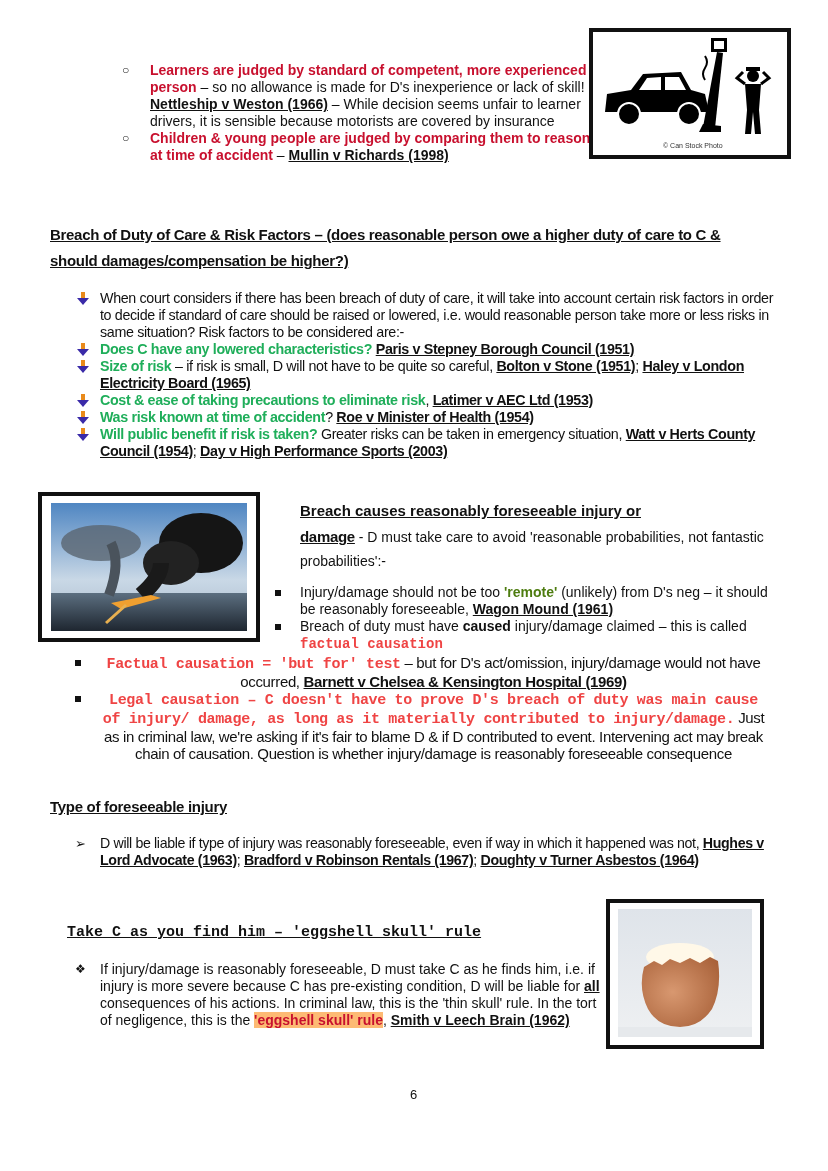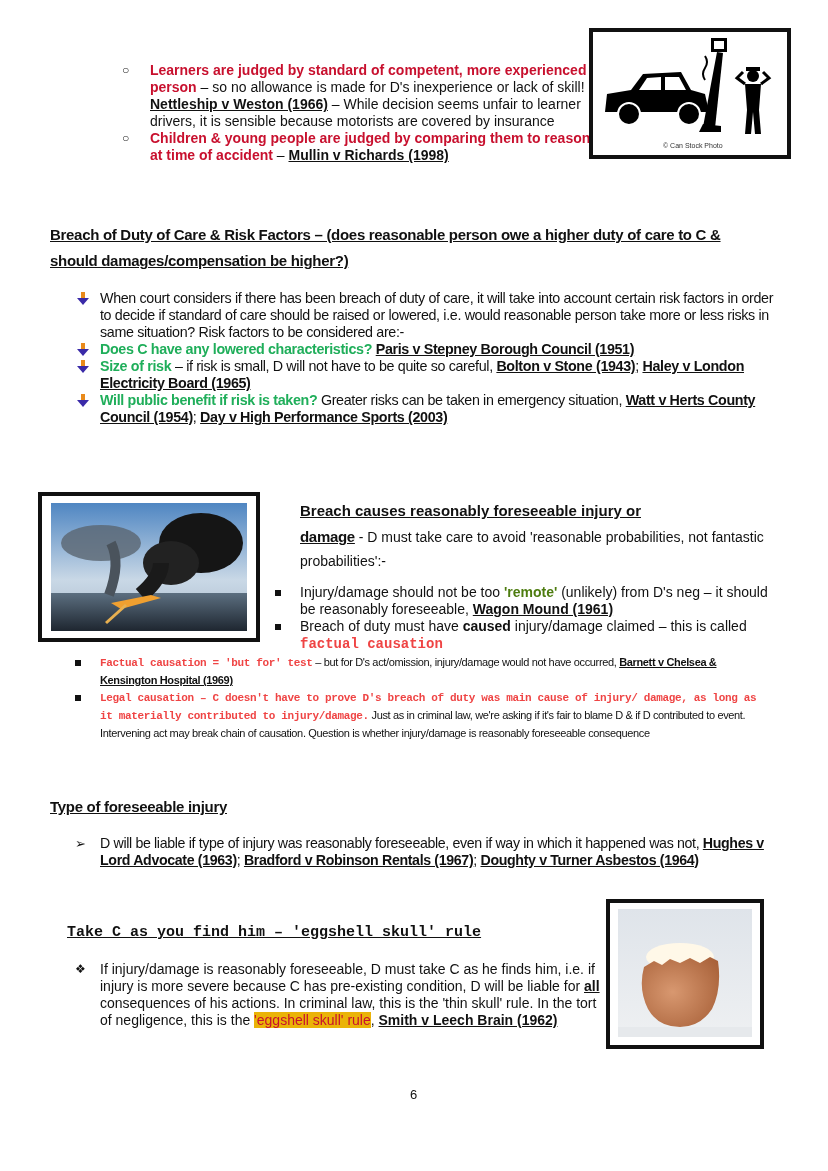--- a/index.html
+++ b/index.html
@@ -8,21 +8,21 @@
     font-family: "Liberation Sans", sans-serif; color: #111;
     font-size: 14px; line-height: 17px;
   }
   .abs { position: absolute; }
   .red { color: #c8102e; font-weight: bold; }
   .red-plain { color: #ef4444; font-weight: bold; font-family: Liberation Mono, monospace; }
   .green { color: #1fae5a; font-weight: bold; }
   .blue { color: #4d7c0f; font-weight: bold; }
   .case { font-weight: bold; text-decoration: underline; }
   .b { font-weight: bold; }
-  .hl { background: #eab308; color: #c8102e; font-weight: normal; }
+  .hl { background: #fdba74; color: #c8102e; font-weight: bold; }
   .narrow { font-family: "Liberation Sans", sans-serif; letter-spacing: -0.35px; }
   .h2 {
     font-weight: bold; text-decoration: underline; font-size: 15px; line-height: 26px;
     letter-spacing: -0.3px;
   }
   ul.list { list-style: none; margin: 0; padding: 0; }
   ul.list li { position: relative; padding-left: 30px; }
   .bullet { position: absolute; left: 0; top: 0; width: 20px; text-align: left; }
   .circle-bullet { font-size: 12px; color: #222; }
   .square-bullet { display: inline-block; width: 6px; height: 6px; background: #111; position: absolute; left: 3px; top: 6px; }
@@ -91,21 +91,35 @@
           <rect x="4" y="0" width="4" height="7" fill="#e98a1b"></rect>
           <path d="M0 6 L12 6 L6 13 Z" fill="#3a2aa8"></path>
         </svg>
       <span class="green">Does C have any lowered characteristics?</span><span> </span><span class="case">Paris v Stepney Borough Council (1951)</span>
     </li>
     <li style="padding-left:25px;">
       <svg class="arrow-down" viewBox="0 0 12 13">
           <rect x="4" y="0" width="4" height="7" fill="#e98a1b"></rect>
           <path d="M0 6 L12 6 L6 13 Z" fill="#3a2aa8"></path>
         </svg>
-      <span class="green">Size of risk</span><span> – if risk is small, D will not have to be quite so careful, </span><span class="case">Bolton v Stone (1943)</span>; <span class="case">Haley v London Electricity Board (1965)</span>
+      <span class="green">Size of risk</span><span> – if risk is small, D will not have to be quite so careful, </span><span class="case">Bolton v Stone (1951)</span>; <span class="case">Haley v London Electricity Board (1965)</span>
+    </li>
+    <li style="padding-left:25px;">
+      <svg class="arrow-down" viewBox="0 0 12 13">
+          <rect x="4" y="0" width="4" height="7" fill="#e98a1b"></rect>
+          <path d="M0 6 L12 6 L6 13 Z" fill="#3a2aa8"></path>
+        </svg>
+      <span class="green">Cost &amp; ease of taking precautions to eliminate risk</span><span>, </span><span class="case">Latimer v AEC Ltd (1953)</span>
+    </li>
+    <li style="padding-left:25px;">
+      <svg class="arrow-down" viewBox="0 0 12 13">
+          <rect x="4" y="0" width="4" height="7" fill="#e98a1b"></rect>
+          <path d="M0 6 L12 6 L6 13 Z" fill="#3a2aa8"></path>
+        </svg>
+      <span class="green">Was risk known at time of accident</span><span>? </span><span class="case">Roe v Minister of Health (1954)</span>
     </li>
     <li style="padding-left:25px;">
       <svg class="arrow-down" viewBox="0 0 12 13">
           <rect x="4" y="0" width="4" height="7" fill="#e98a1b"></rect>
           <path d="M0 6 L12 6 L6 13 Z" fill="#3a2aa8"></path>
         </svg>
       <span class="green">Will public benefit if risk is taken?</span><span> Greater risks can be taken in emergency situation, </span><span class="case">Watt v Herts County Council (1954)</span>; <span class="case">Day v High Performance Sports (2003)</span>
     </li>
   </ul>
 </div>
@@ -148,21 +162,21 @@
       <span class="square-bullet"></span>
       <span>Injury/damage should not be too </span><span class="blue">'remote'</span><span> (unlikely) from D's neg – it should be reasonably foreseeable, </span><span class="case">Wagon Mound (1961)</span>
     </li>
     <li style="padding-left:28px;">
       <span class="square-bullet"></span>
       <span>Breach of duty must have </span><span class="b">caused</span><span> injury/damage claimed – this is called </span><span class="red-plain">factual causation</span>
     </li>
   </ul>
 </div>
 
-<div class="abs narrow" style="left:72px; top:654px; width:695px; font-size:11px;">
+<div class="abs narrow" style="left:72px; top:654px; width:695px; font-size:15px;text-align:center;">
   <ul class="list">
     <li style="padding-left:28px;">
       <span class="square-bullet"></span>
       <span class="red-plain">Factual causation = 'but for' test</span><span> – but for D's act/omission, injury/damage would not have occurred, </span><span class="case">Barnett v Chelsea &amp; Kensington Hospital (1969)</span>
     </li>
     <li style="padding-left:28px;">
       <span class="square-bullet"></span>
       <span class="red-plain">Legal causation – C doesn't have to prove D's breach of duty was main cause of injury/ damage, as long as it materially contributed to injury/damage.</span><span> Just as in criminal law, we're asking if it's fair to blame D &amp; if D contributed to event. Intervening act may break chain of causation. Question is whether injury/damage is reasonably foreseeable consequence</span>
     </li>
   </ul>

